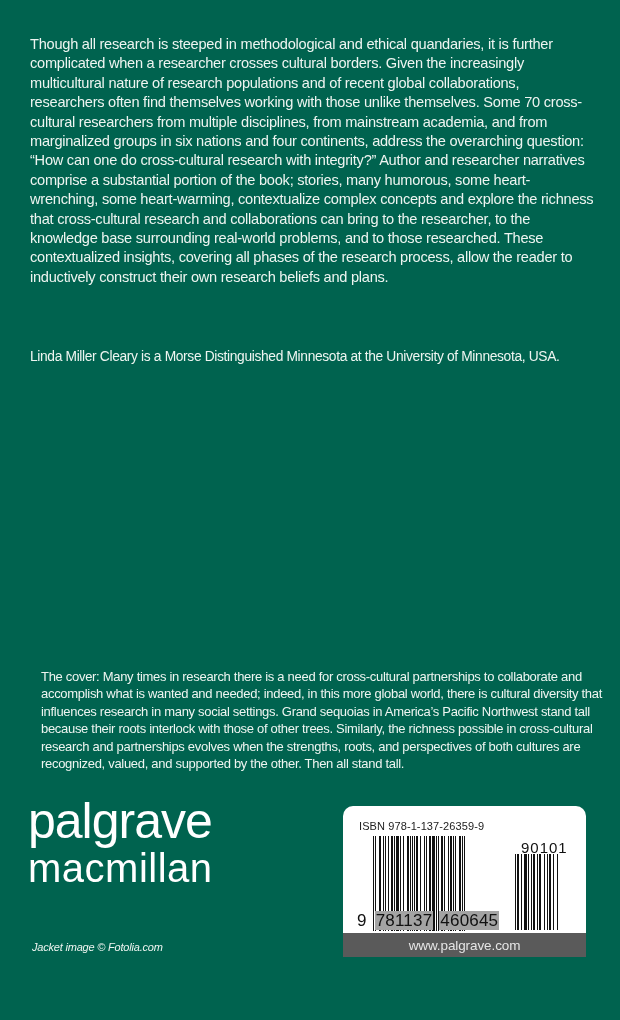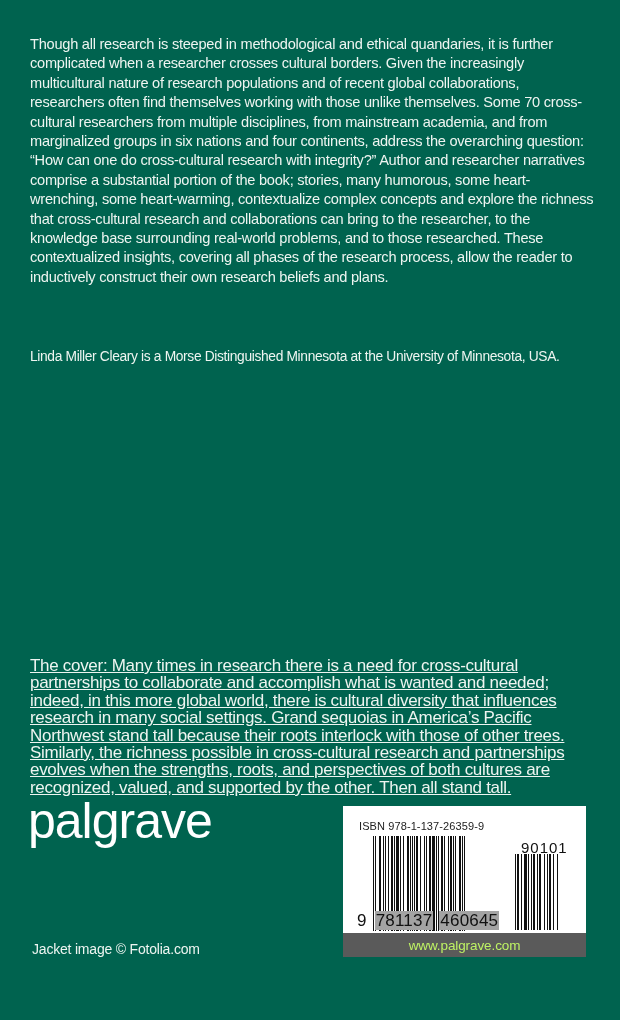--- a/index.html
+++ b/index.html
@@ -18,40 +18,40 @@
       margin: 0;
     }
     .bio {
       position: absolute; left: 30px; top: 348px; width: 570px;
       font-size: 13.8px; line-height: 18px; letter-spacing: -0.35px;
       margin: 0;
     }
     .bio .name { font-weight: normal; }
     .cover-note {
       position: absolute; left: 30px; top: 657px; width: 565px;
-      font-size: 17px; line-height: 17.4px; letter-spacing: -0.3px;
-      margin: 0;
-      text-decoration: underline;
+      font-size: 13px; line-height: 17.4px; letter-spacing: -0.3px;
+      margin: 11px;
     }
     .logo {
       position: absolute; left: 28px; top: 796px;
       color: #ffffff;
       font-family: Liberation Sans, sans-serif;
       font-weight: normal;
     }
     .logo .l1 { display: block; font-size: 50px; line-height: 50px; letter-spacing: -1px; }
     .logo .l2 { display: block; font-size: 40px; line-height: 44px; letter-spacing: 0.5px; }
     .credit {
       position: absolute; left: 32px; top: 941px;
-      font-size: 14px; letter-spacing: -0.2px;
+      font-size: 11px; letter-spacing: -0.2px; font-style: italic;
     }
     .isbn-box {
       position: absolute; left: 343px; top: 806px; width: 243px; height: 151px;
       background: #ffffff;
       color: #111;
+      border-radius: 10px;
     }
     .isbn-label {
       position: absolute; left: 16px; top: 14px;
       font-size: 11px; letter-spacing: 0.1px; color: #222;
     }
     .bars-main {
       position: absolute; left: 30px; top: 30px; height: 95px; width: 126px;
       display: flex; align-items: stretch;
     }
     .bars-addon {
@@ -65,36 +65,37 @@
       font-size: 17px; letter-spacing: 0.2px; background: transparent;
     }
     .digits-main .first { margin-right: 8px; }
     .digits-main .grp { background: #a3a3a3; padding: 0 1px; }
     .digits-addon {
       position: absolute; left: 178px; top: 33px;
       font-size: 15px; letter-spacing: 1px;
     }
     .url-bar {
       position: absolute; left: 0; bottom: 0; width: 100%; height: 24px;
-      background: #5a5a5a; color: #bef264;
+      background: #5a5a5a; color: #e5e5e5;
       display: flex; align-items: center; justify-content: center;
       font-size: 13.5px; letter-spacing: -0.1px;
     }
   </style>
 </head>
 <body>
 
 <p class="blurb">Though all research is steeped in methodological and ethical quandaries, it is further complicated when a researcher crosses cultural borders. Given the increasingly multicultural nature of research populations and of recent global collaborations, researchers often find themselves working with those unlike themselves. Some 70 cross-cultural researchers from multiple disciplines, from mainstream academia, and from marginalized groups in six nations and four continents, address the overarching question: “How can one do cross-cultural research with integrity?” Author and researcher narratives comprise a substantial portion of the book; stories, many humorous, some heart-wrenching, some heart-warming, contextualize complex concepts and explore the richness that cross-cultural research and collaborations can bring to the researcher, to the knowledge base surrounding real-world problems, and to those researched. These contextualized insights, covering all phases of the research process, allow the reader to inductively construct their own research beliefs and plans.</p>
 
 <p class="bio"><span class="name">Linda Miller Cleary</span><span> is a Morse Distinguished Minnesota at the University of Minnesota, USA.</span></p>
 
 <p class="cover-note">The cover: Many times in research there is a need for cross-cultural partnerships to collaborate and accomplish what is wanted and needed; indeed, in this more global world, there is cultural diversity that influences research in many social settings.  Grand sequoias in America’s Pacific Northwest stand tall because their roots interlock with those of other trees.  Similarly, the richness possible in cross-cultural research and partnerships evolves when the strengths, roots, and perspectives of both cultures are recognized, valued, and supported by the other.  Then all stand tall.</p>
 
 <div class="logo">
   <span class="l1">palgrave</span>
+  <span class="l2">macmillan</span>
 </div>
 
 <div class="credit">Jacket image © Fotolia.com</div>
 
 <div class="isbn-box">
   <div class="isbn-label">ISBN 978-1-137-26359-9</div>
   <div class="bars-main" id="bars-main">
       <div class="bar" style="width: 1px;"></div>
       <div class="gap" style="width: 1px;"></div>
       <div class="bar" style="width: 1px;"></div>

